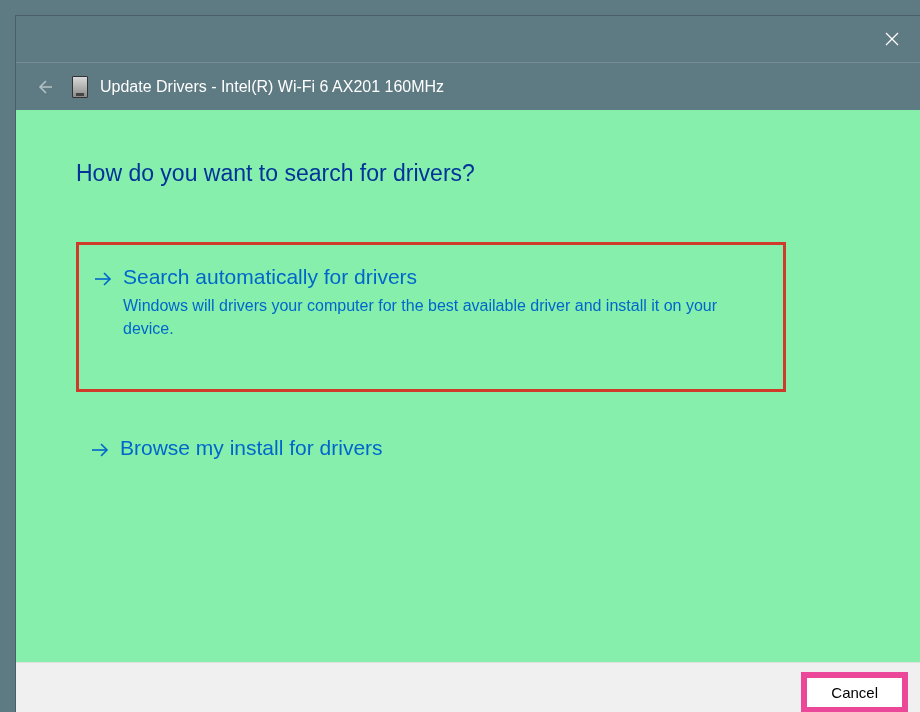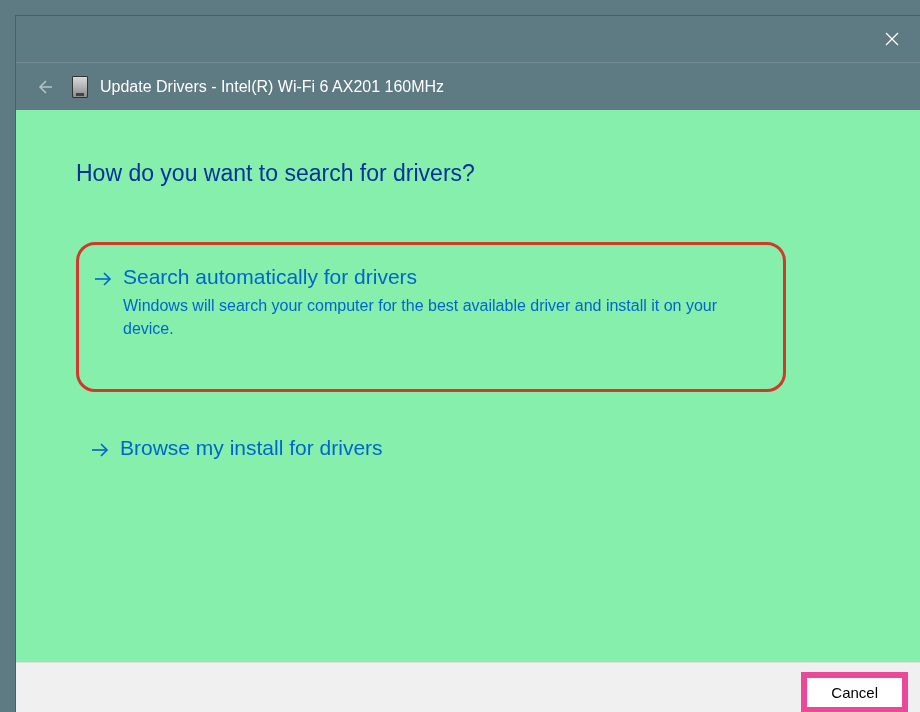--- a/index.html
+++ b/index.html
@@ -110,21 +110,20 @@
       margin-bottom: 55px;
     }
     .option {
       padding: 14px 18px 24px 14px;
       margin-bottom: 28px;
       cursor: pointer;
       display: flex;
       align-items: flex-start;
       gap: 10px;
       max-width: 710px;
-      border-radius: 19px;
     }
     .option.highlighted {
       border: 3px solid #d03a2b;
       padding: 18px 18px 48px 14px;
     }
     .option-arrow {
       flex-shrink: 0;
       width: 20px;
       height: 28px;
       display: flex;
@@ -208,21 +207,21 @@
 
     <div class="option highlighted">
       <div class="option-arrow">
         <svg viewBox="0 0 18 14">
           <line x1="1" y1="7" x2="16" y2="7"></line>
           <polyline points="10,1 16,7 10,13"></polyline>
         </svg>
       </div>
       <div class="option-text">
         <div class="option-title">Search automatically for drivers</div>
-        <div class="option-desc">Windows will search your computer for the best available driver and install it on your device.</div>
+        <div class="option-desc">Windows will drivers your computer for the best available driver and install it on your device.</div>
       </div>
     </div>
 
     <div class="option">
       <div class="option-arrow">
         <svg viewBox="0 0 18 14">
           <line x1="1" y1="7" x2="16" y2="7"></line>
           <polyline points="10,1 16,7 10,13"></polyline>
         </svg>
       </div>

